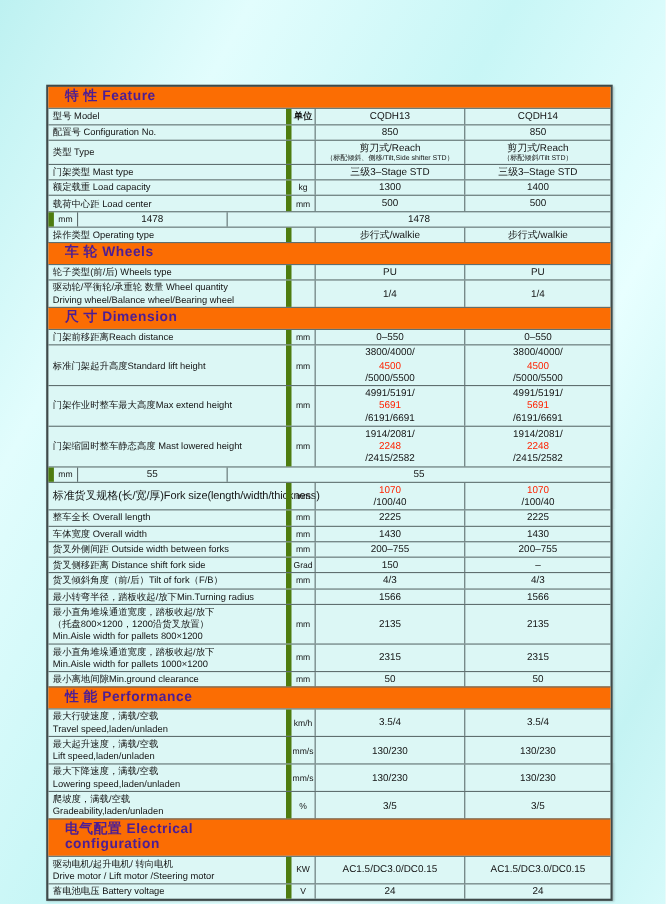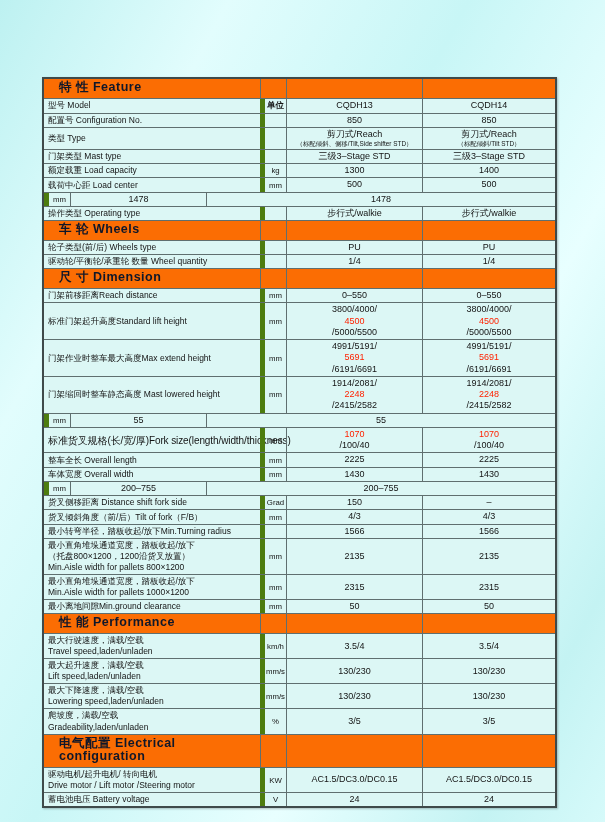--- a/index.html
+++ b/index.html
@@ -28,21 +28,21 @@
   }
   .unit-cell.bold{font-weight:bold;font-size:8.5px;}
   .value-cell{
     width:136px;border-left:1px solid #5f6f6f;display:flex;flex-direction:column;
     align-items:center;justify-content:center;font-size:9px;color:#141414;text-align:center;
     padding:1px 1px;line-height:1.25;
   }
   .value-cell:last-child{flex:1;}
   .value-cell .small-line{font-size:6.4px;line-height:1.2;}
   .red{color:var(--red,#ff2200);}
-  .sec-row{background:var(--orange,#fb6d03);color:#0f172a;font-weight:bold;min-height:17px;}
+  .sec-row{background:var(--orange,#fb6d03);color:#4c1d95;font-weight:bold;min-height:17px;flex-direction:column;}
   .sec-row .sec-title{
     width:216px;box-sizing:border-box;font-size:12.5px;line-height:1.1;
     display:flex;align-items:center;padding:2px 2px 3px 15px;letter-spacing:0.5px;
   }
   .sec-row .sec-spacer{box-sizing:border-box;border-left:1px solid #5f6f6f;}
   .sec-row .w-unit{width:26px;}
   .sec-row .w-v1{width:136px;}
   .sec-row .w-v2{flex:1;}
 </style>
 </head>
@@ -134,20 +134,21 @@
           <div class="cell label-cell">
             <div>轮子类型(前/后) Wheels type</div>
           </div>
           <div class="cell unit-cell"></div>
           <div class="cell value-cell">PU</div>
           <div class="cell value-cell">PU</div>
         </div>
         <div class="row">
           <div class="cell label-cell">
             <div>驱动轮/平衡轮/承重轮 数量 Wheel quantity</div>
+            <div>Driving wheel/Balance wheel/Bearing wheel</div>
           </div>
           <div class="cell unit-cell"></div>
           <div class="cell value-cell">1/4</div>
           <div class="cell value-cell">1/4</div>
         </div>
         <div class="row sec-row">
           <div class="sec-title">尺 寸 Dimension</div>
           <div class="sec-spacer w-unit"></div>
           <div class="sec-spacer w-v1"></div>
           <div class="sec-spacer w-v2"></div>
@@ -237,20 +238,23 @@
         </div>
         <div class="row">
           <div class="cell label-cell">
             <div>车体宽度 Overall width</div>
           </div>
           <div class="cell unit-cell">mm</div>
           <div class="cell value-cell">1430</div>
           <div class="cell value-cell">1430</div>
         </div>
         <div class="row">
+          <div class="cell label-cell">
+            <div>货叉外侧间距 Outside width between forks</div>
+          </div>
           <div class="cell unit-cell">mm</div>
           <div class="cell value-cell">200–755</div>
           <div class="cell value-cell">200–755</div>
         </div>
         <div class="row">
           <div class="cell label-cell">
             <div>货叉侧移距离 Distance shift fork side</div>
           </div>
           <div class="cell unit-cell">Grad</div>
           <div class="cell value-cell">150</div>

